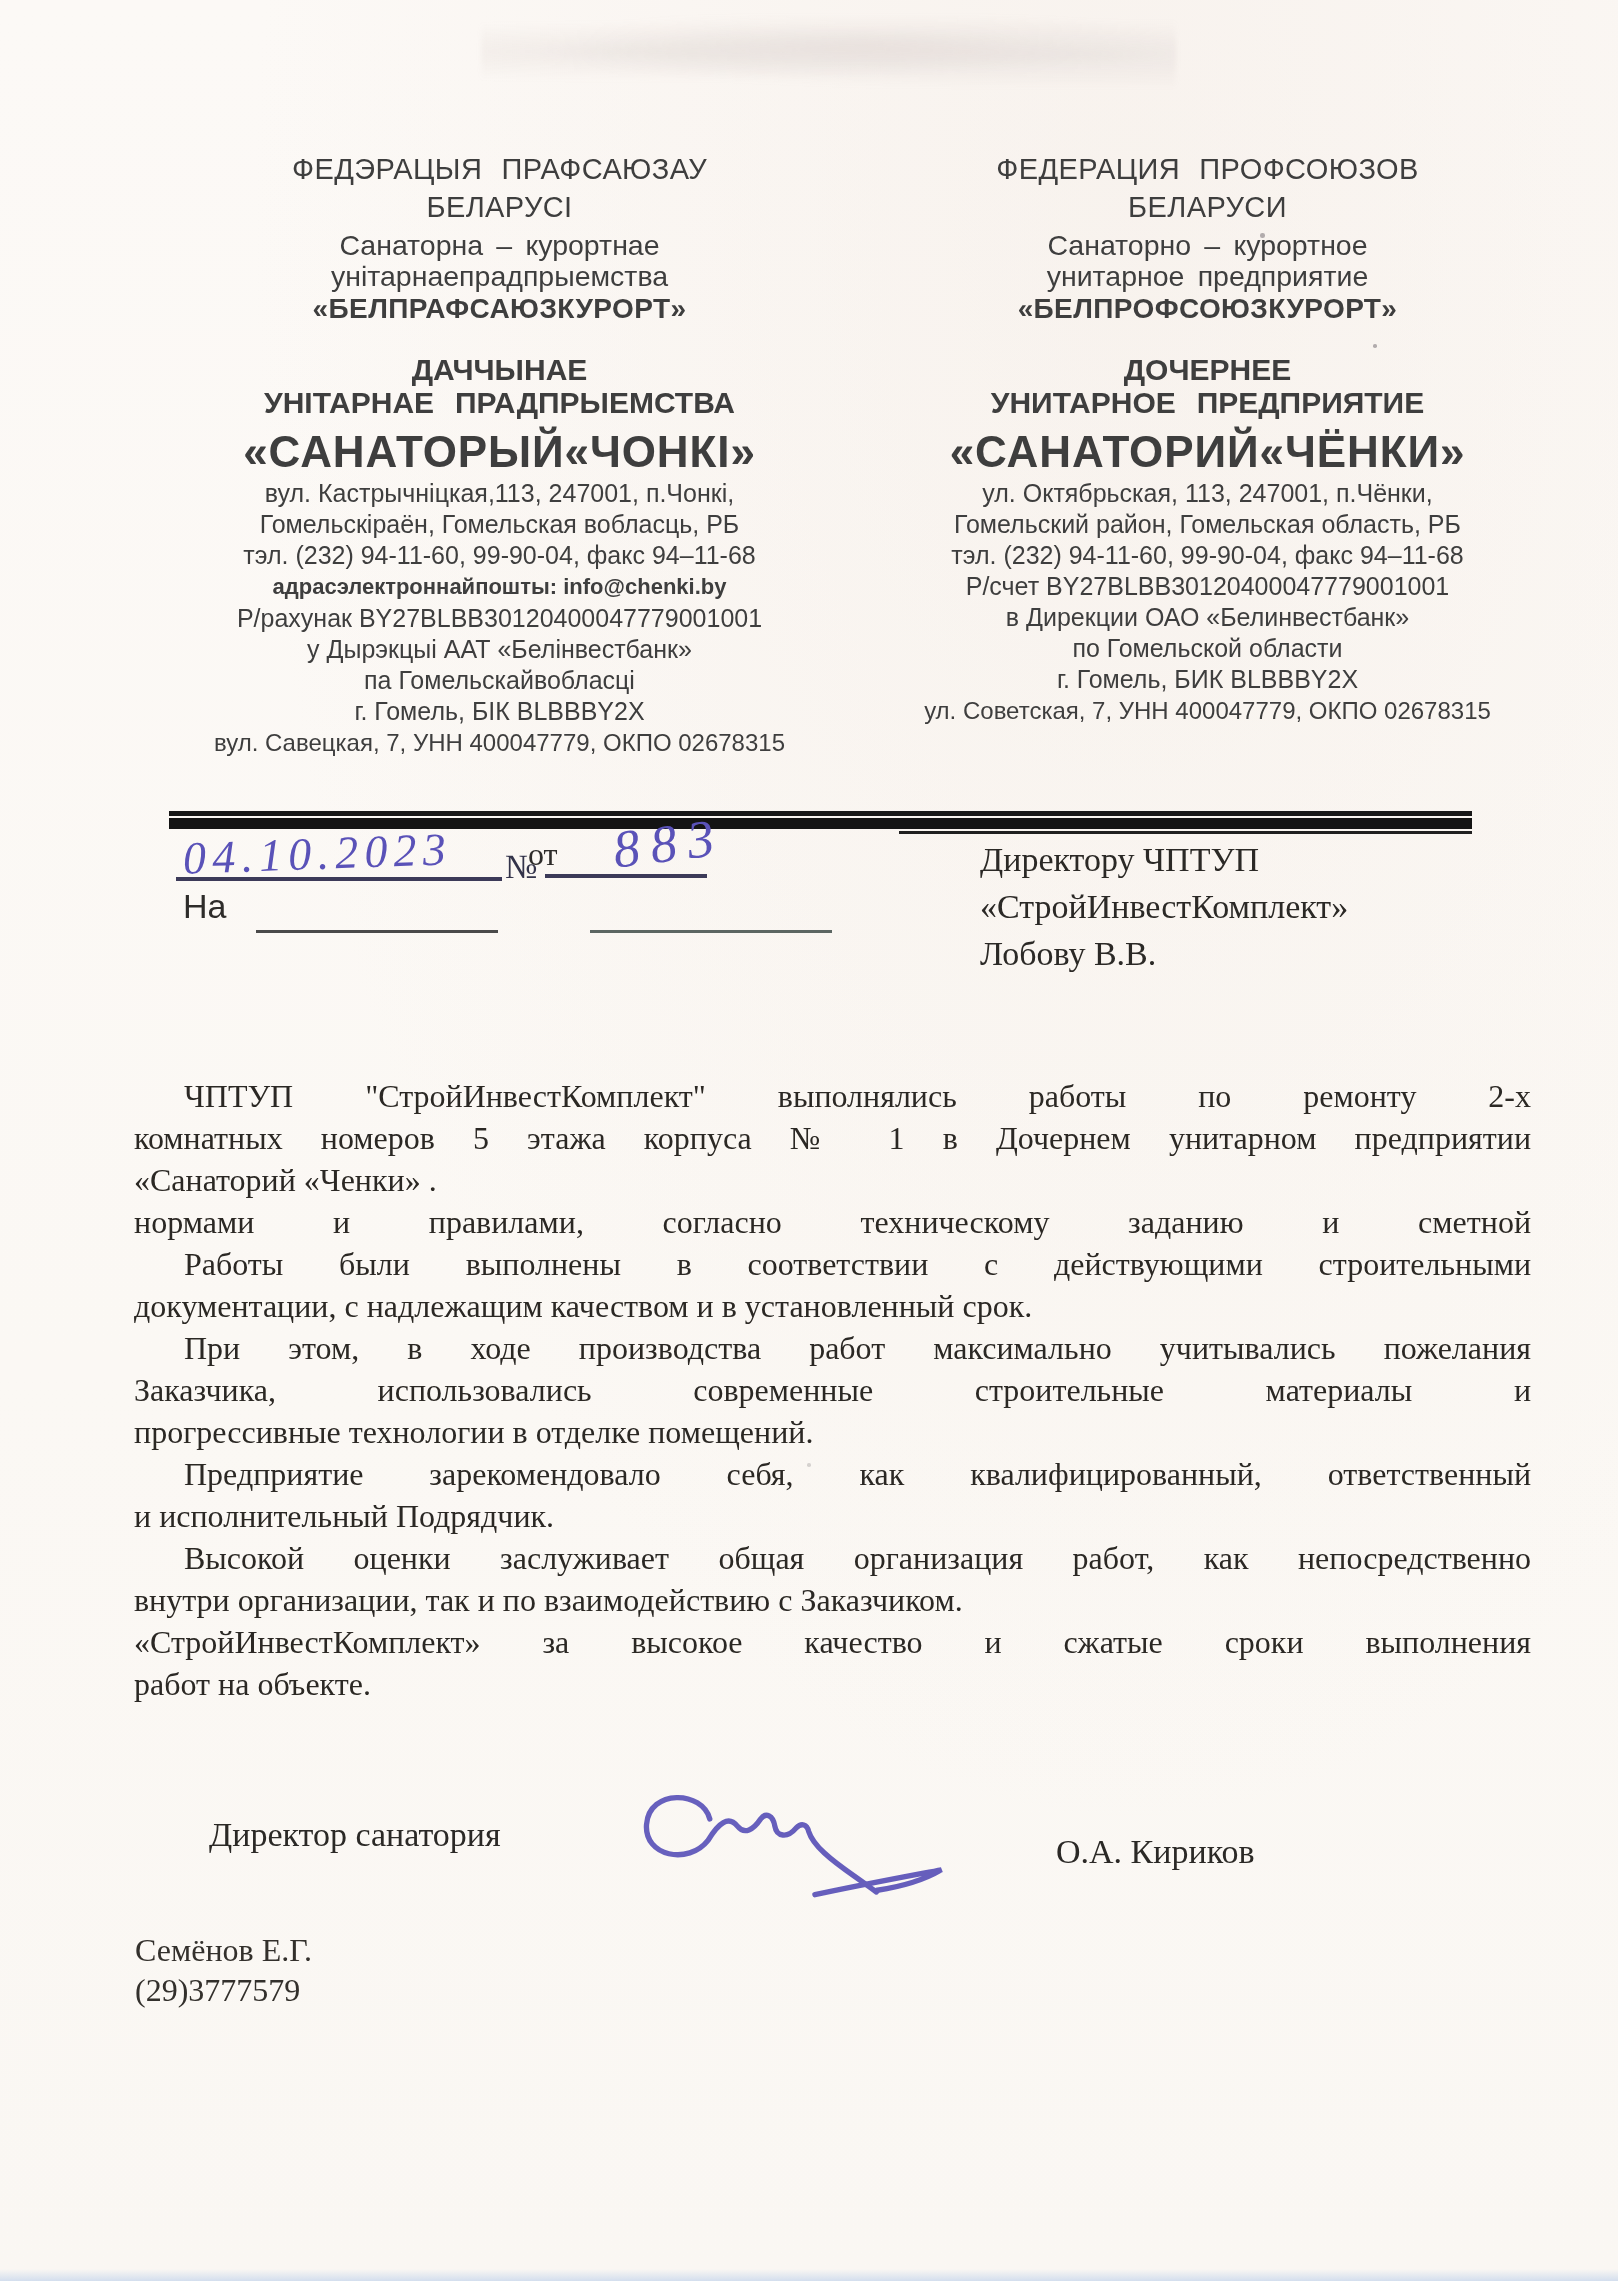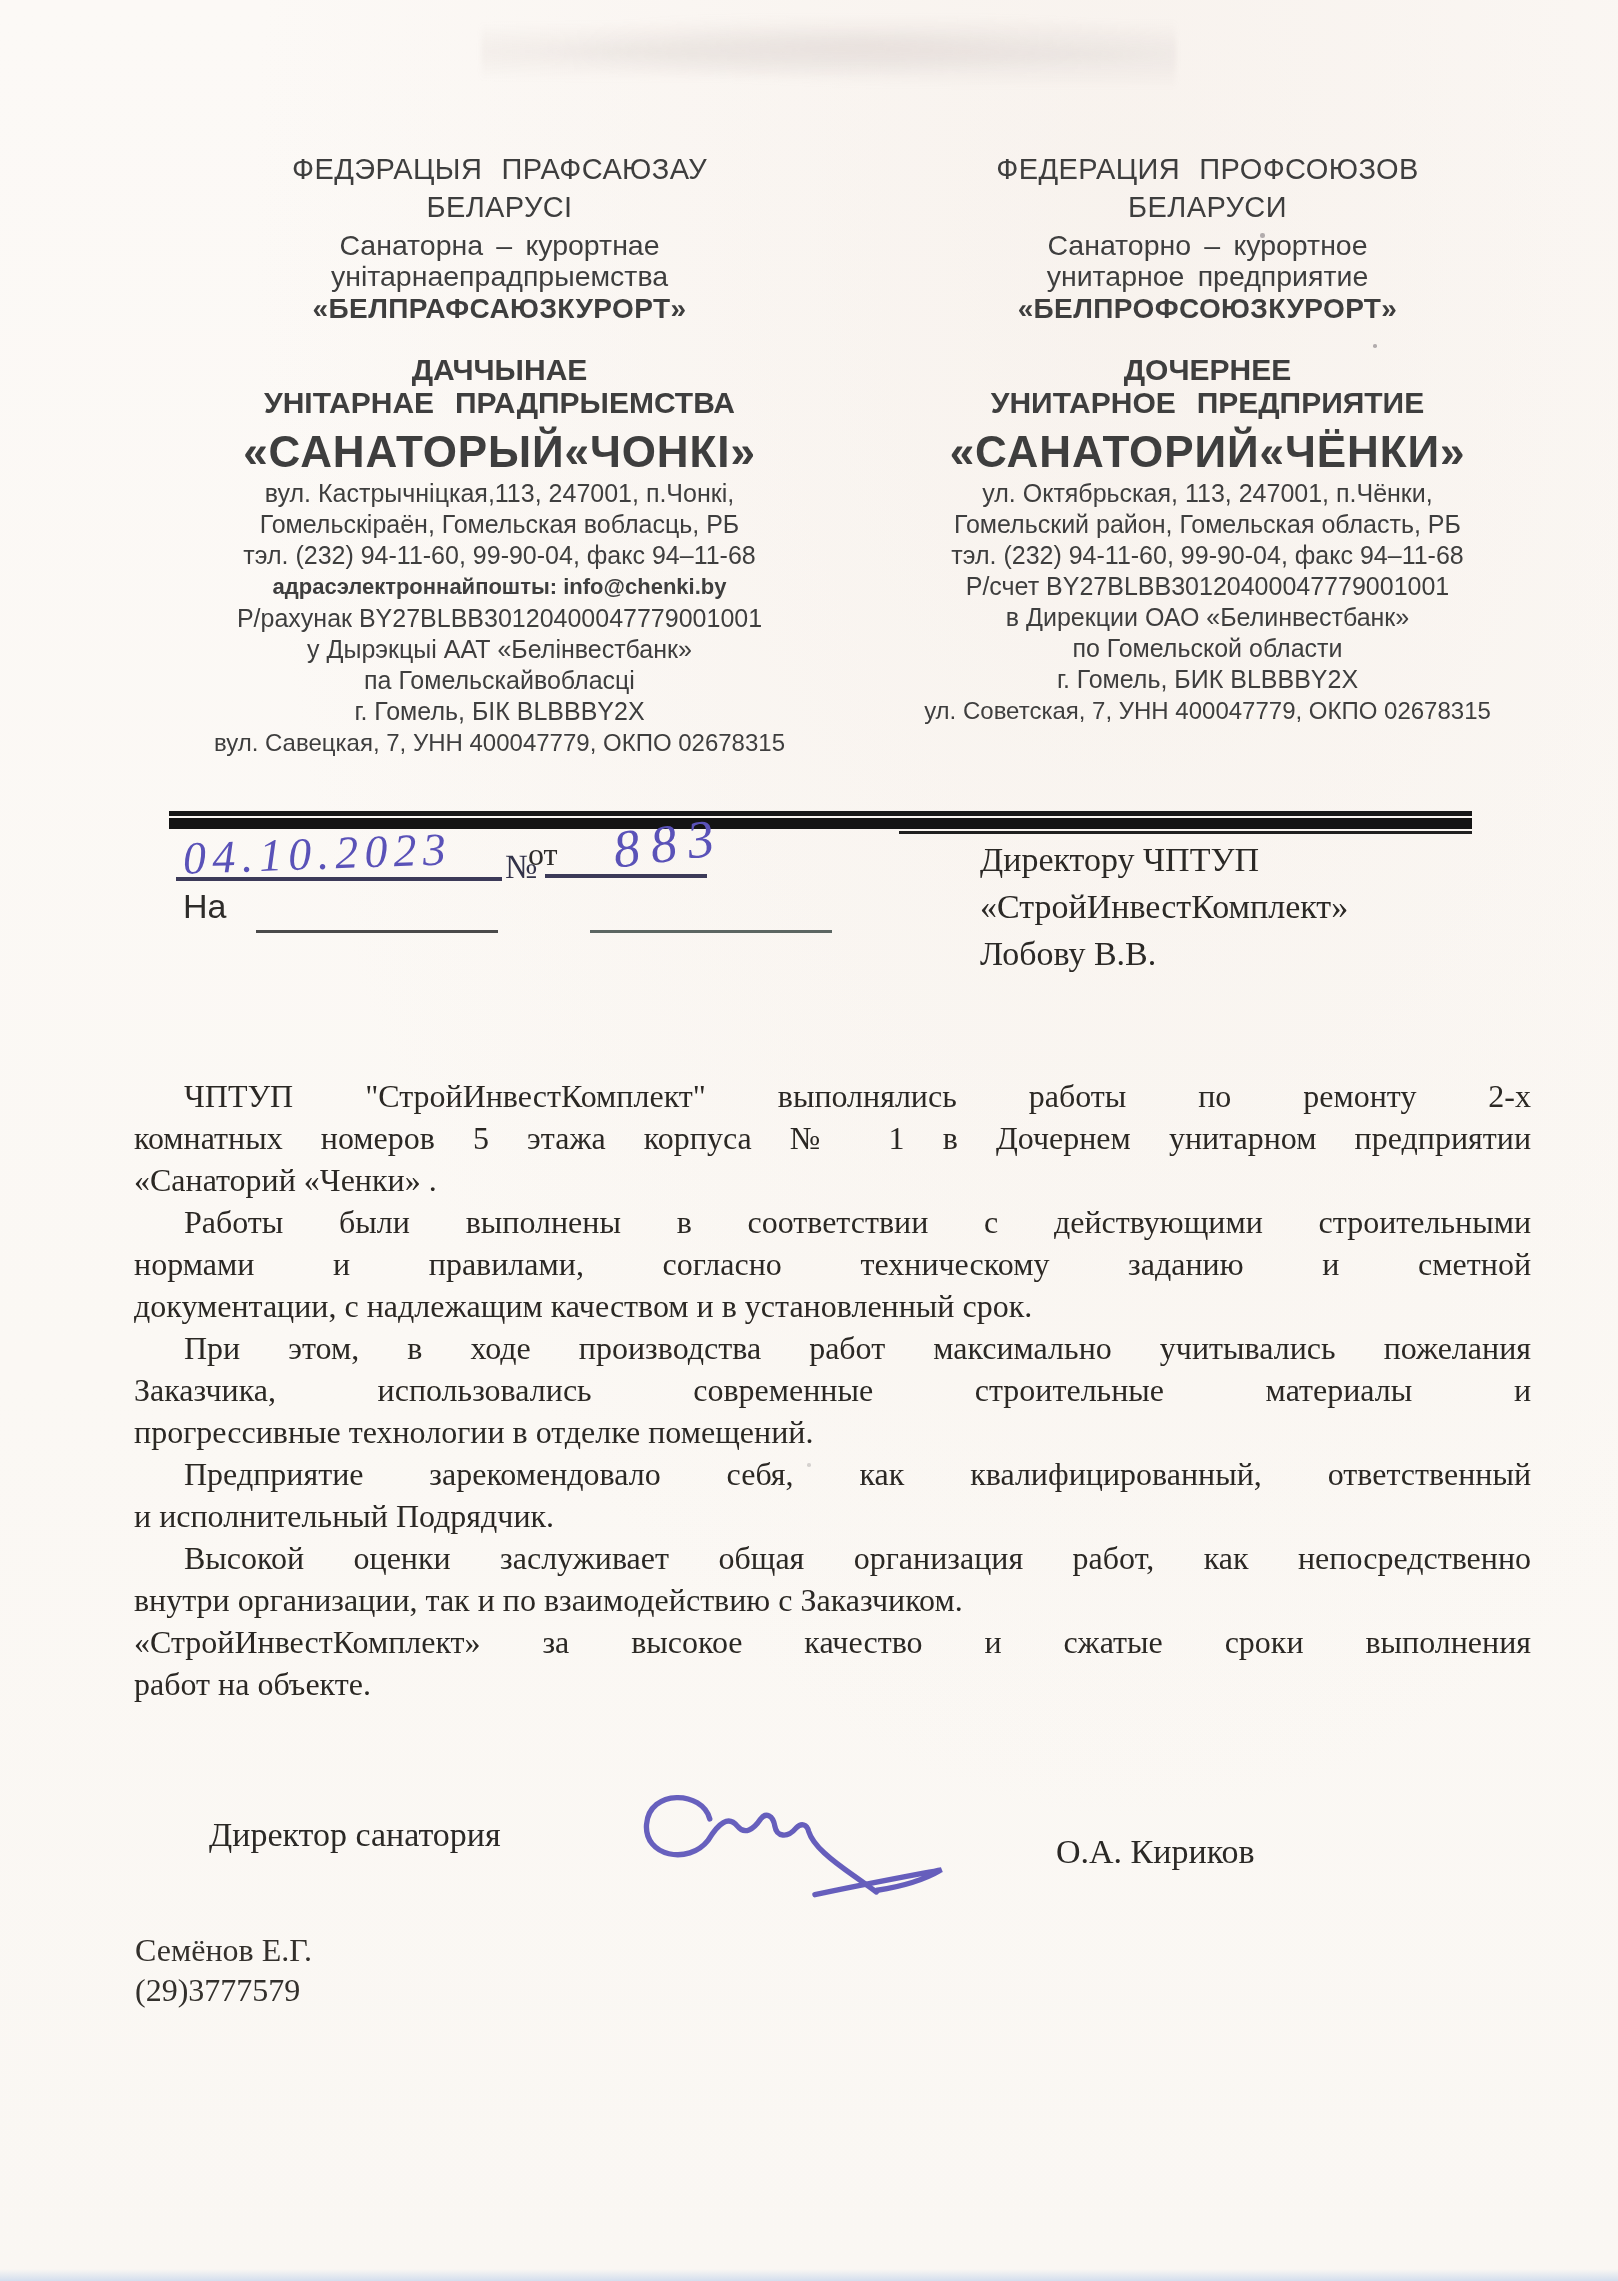--- a/index.html
+++ b/index.html
@@ -140,22 +140,22 @@
   <div class="addressee">
     <div>Директору  ЧПТУП</div>
     <div>«СтройИнвестКомплект»</div>
     <div>Лобову В.В.</div>
   </div>
 
   <div class="body-text" id="body-text">
       <div class="jline indent">ЧПТУП    "СтройИнвестКомплект"  выполнялись  работы  по  ремонту  2-х</div>
       <div class="jline">комнатных номеров 5 этажа корпуса  № 1 в Дочернем унитарном предприятии</div>
       <div class="lastline">«Санаторий «Ченки» .</div>
+      <div class="jline">нормами  и  правилами,  согласно  техническому  заданию  и  сметной</div>
       <div class="jline indent">Работы были выполнены в соответствии с действующими строительными</div>
-      <div class="jline">нормами  и  правилами,  согласно  техническому  заданию  и  сметной</div>
       <div class="lastline">документации, с надлежащим качеством и в установленный срок.</div>
       <div class="jline indent">При этом, в ходе производства работ максимально учитывались пожелания</div>
       <div class="jline">Заказчика,  использовались  современные  строительные  материалы  и</div>
       <div class="lastline">прогрессивные технологии в отделке помещений.</div>
       <div class="jline indent">Предприятие зарекомендовало себя, как квалифицированный, ответственный</div>
       <div class="lastline">и исполнительный Подрядчик.</div>
       <div class="jline indent">Высокой оценки заслуживает общая организация работ, как непосредственно</div>
       <div class="lastline">внутри организации, так и по взаимодействию с Заказчиком.</div>
       <div class="jline">«СтройИнвестКомплект»  за  высокое  качество  и  сжатые  сроки  выполнения</div>
       <div class="lastline">работ на объекте.</div>

